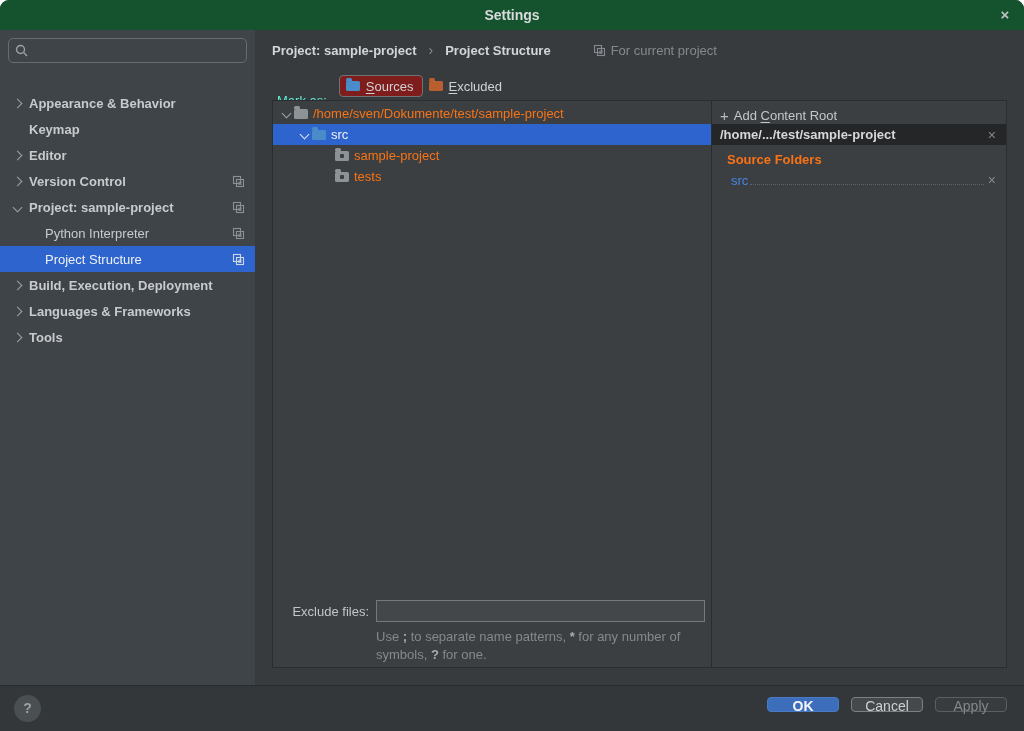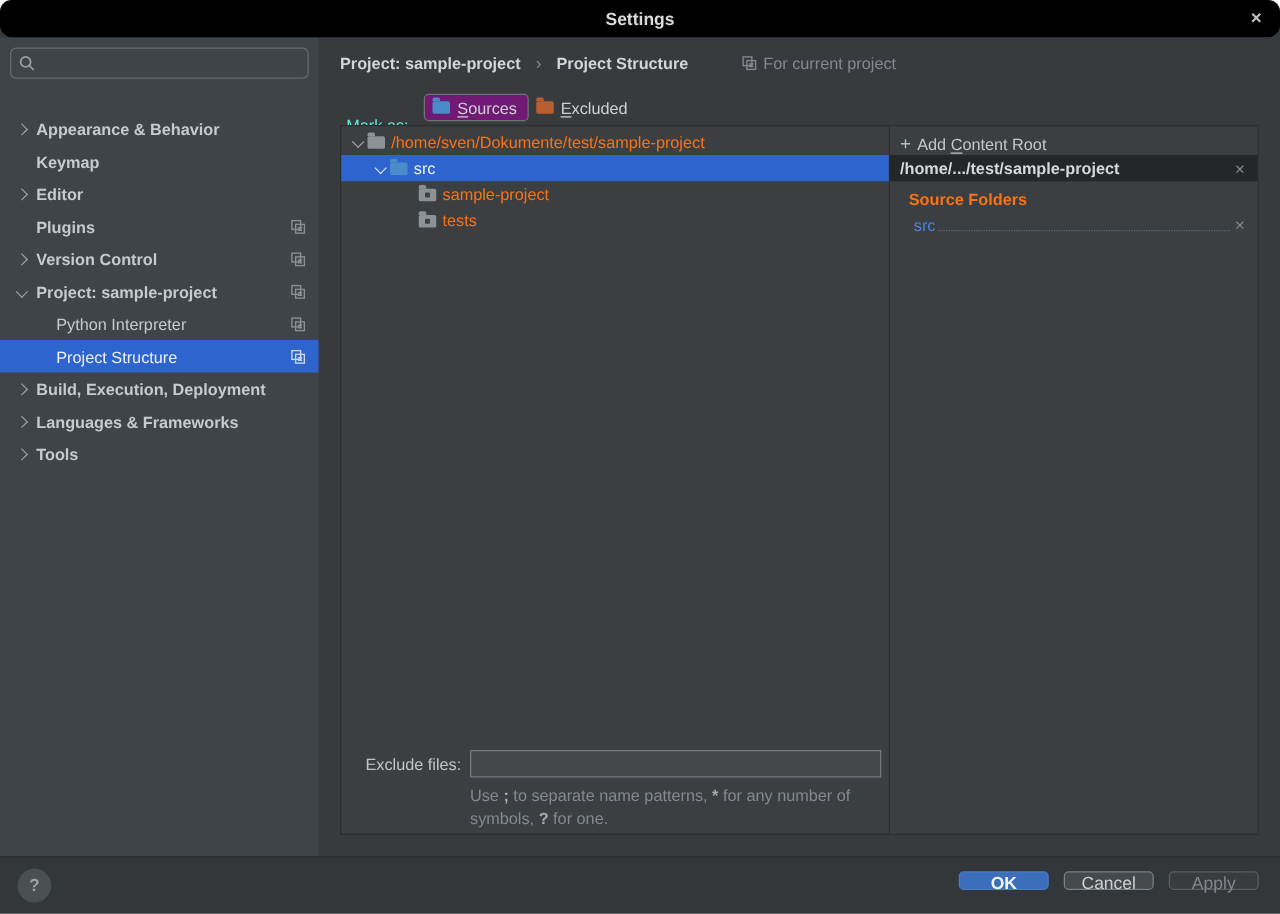--- a/index.html
+++ b/index.html
@@ -1,21 +1,21 @@
 <!DOCTYPE html>
 <html><head>
 <meta charset="utf-8">
 <style>
   * { margin:0; padding:0; box-sizing:border-box; }
   html,body { background:#ffffff; font-family:"Liberation Sans","DejaVu Sans",sans-serif; }
   .window { position:relative; width:1024px; height:731px; background:#383b3e; overflow:hidden;
             border-radius:9px 9px 0 0; font-size:13px; color:#c4c7c9; }
 
   
-  .titlebar { position:absolute; left:0; top:0; width:100%; height:30px; background:#000000;border-radius:10px; }
+  .titlebar { position:absolute; left:0; top:0; width:100%; height:30px; background:#14532d; }
   .titlebar .title { position:absolute; left:0; right:0; top:0; height:30px; line-height:30px;
                      text-align:center; font-weight:bold; font-size:14px; color:#d8dadc; }
   .titlebar .close { position:absolute; right:4px; top:0; width:30px; height:30px; line-height:30px;
                      text-align:center; color:#bfc1c3; font-size:15px; font-weight:bold; cursor:pointer; }
 
   
   .sidebar { position:absolute; left:0; top:30px; width:255px; height:655px; background:#3f4448; }
   .searchbox { position:absolute; left:8px; top:8px; width:239px; height:25px; border:1px solid #666c70;
                border-radius:5px; display:flex; align-items:center; padding-left:6px; background:#3f4448; }
   .searchbox input { flex:1; background:transparent; border:none; outline:none; color:#d0d3d5;
@@ -38,21 +38,21 @@
   .main { position:absolute; left:255px; top:30px; width:769px; height:655px; background:#383b3e; }
   .breadcrumbs { position:absolute; left:17px; top:8px; height:24px; display:flex; align-items:center; }
   .breadcrumbs .crumb { font-weight:bold; color:#d3d6d8; }
   .breadcrumbs .sep { color:#8a8e91; margin:0 12px; font-size:14px; }
   .ctx-note { display:flex; align-items:center; margin-left:42px; color:#85898d; }
   .ctx-note svg { margin-right:5px; }
 
   .markas-row { position:absolute; left:22px; top:44px; height:24px; display:flex; align-items:center; }
   .markas-label { color:#5eead4; margin-right:12px;margin-top:28px; }
   .mark-btn { display:flex; align-items:center; height:22px; padding:0 8px 0 6px; cursor:pointer; }
-  .mark-btn.selected { border:1px solid #6e7376; border-radius:4px; background:#701a75; }
+  .mark-btn.selected { border:1px solid #6e7376; border-radius:4px; background:#7f1d1d; }
   .mark-btn .label { margin-left:6px; color:#cfd2d4; }
   .u { text-decoration:underline; text-underline-offset:2px; }
 
   
   .folder { position:relative; width:14px; height:10px; border-radius:1.5px; flex:none; }
   .folder::before { content:""; position:absolute; top:-3px; left:0; width:6px; height:3px;
                     border-radius:1.5px 1.5px 0 0; background:inherit; }
   .folder.grey { background:#8d9296; }
   .folder.blue { background:#4a8cc9; }
   .folder.orange { background:#b95e2e; }
@@ -136,32 +136,20 @@
       </div>
       <div class="navitem bold">
         <span class="chevslot"></span>
         <span class="label">Keymap</span>
       </div>
       <div class="navitem bold">
         <span class="chevslot">
             <span class="chev right"></span>
           </span>
         <span class="label">Editor</span>
-      </div>
-      <div class="navitem bold">
-        <span class="chevslot"></span>
-        <span class="label">Plugins</span>
-        <span class="cfg">
-          <svg width="13" height="13" viewBox="0 0 13 13" fill="none" stroke="#8b9094" stroke-width="1.1">
-            <rect x="1.5" y="1.5" width="7" height="7"></rect>
-              <rect x="4.5" y="4.5" width="7" height="7"></rect>
-            <line x1="6.3" y1="7.2" x2="9.7" y2="7.2"></line>
-              <line x1="6.3" y1="9.2" x2="9.7" y2="9.2"></line>
-          </svg>
-        </span>
       </div>
       <div class="navitem bold">
         <span class="chevslot">
             <span class="chev right"></span>
           </span>
         <span class="label">Version Control</span>
         <span class="cfg">
           <svg width="13" height="13" viewBox="0 0 13 13" fill="none" stroke="#8b9094" stroke-width="1.1">
             <rect x="1.5" y="1.5" width="7" height="7"></rect>
               <rect x="4.5" y="4.5" width="7" height="7"></rect>

